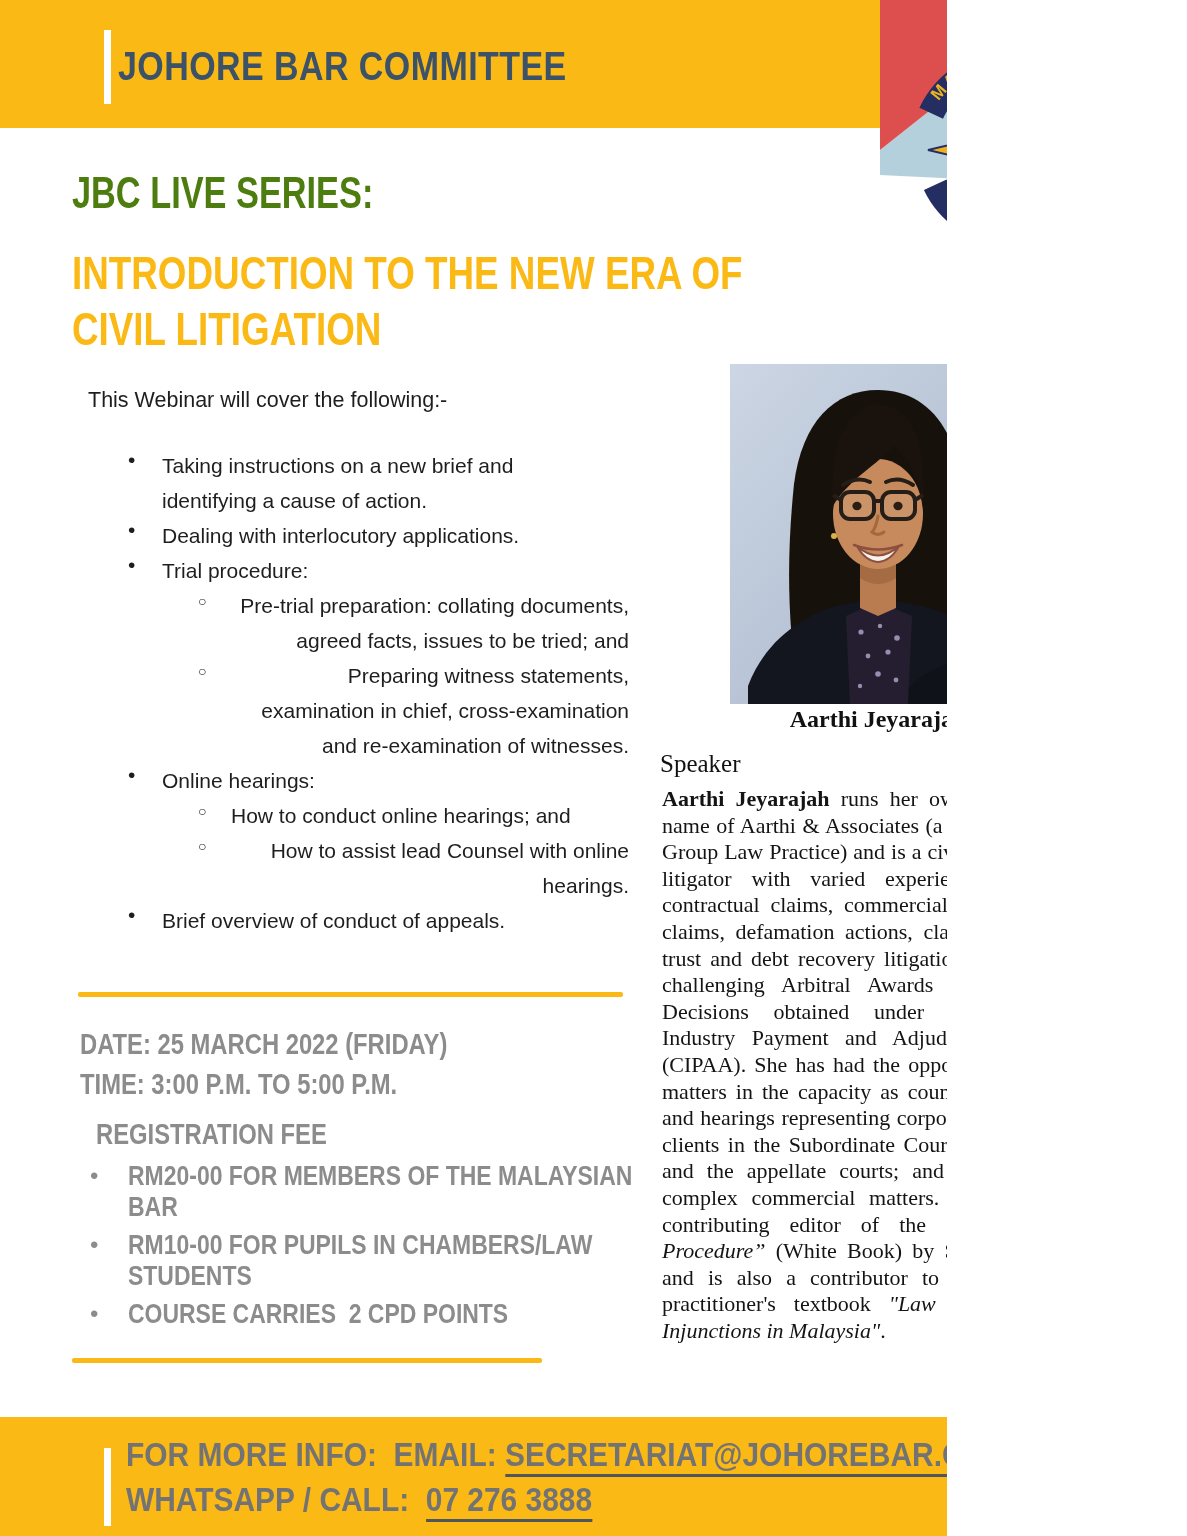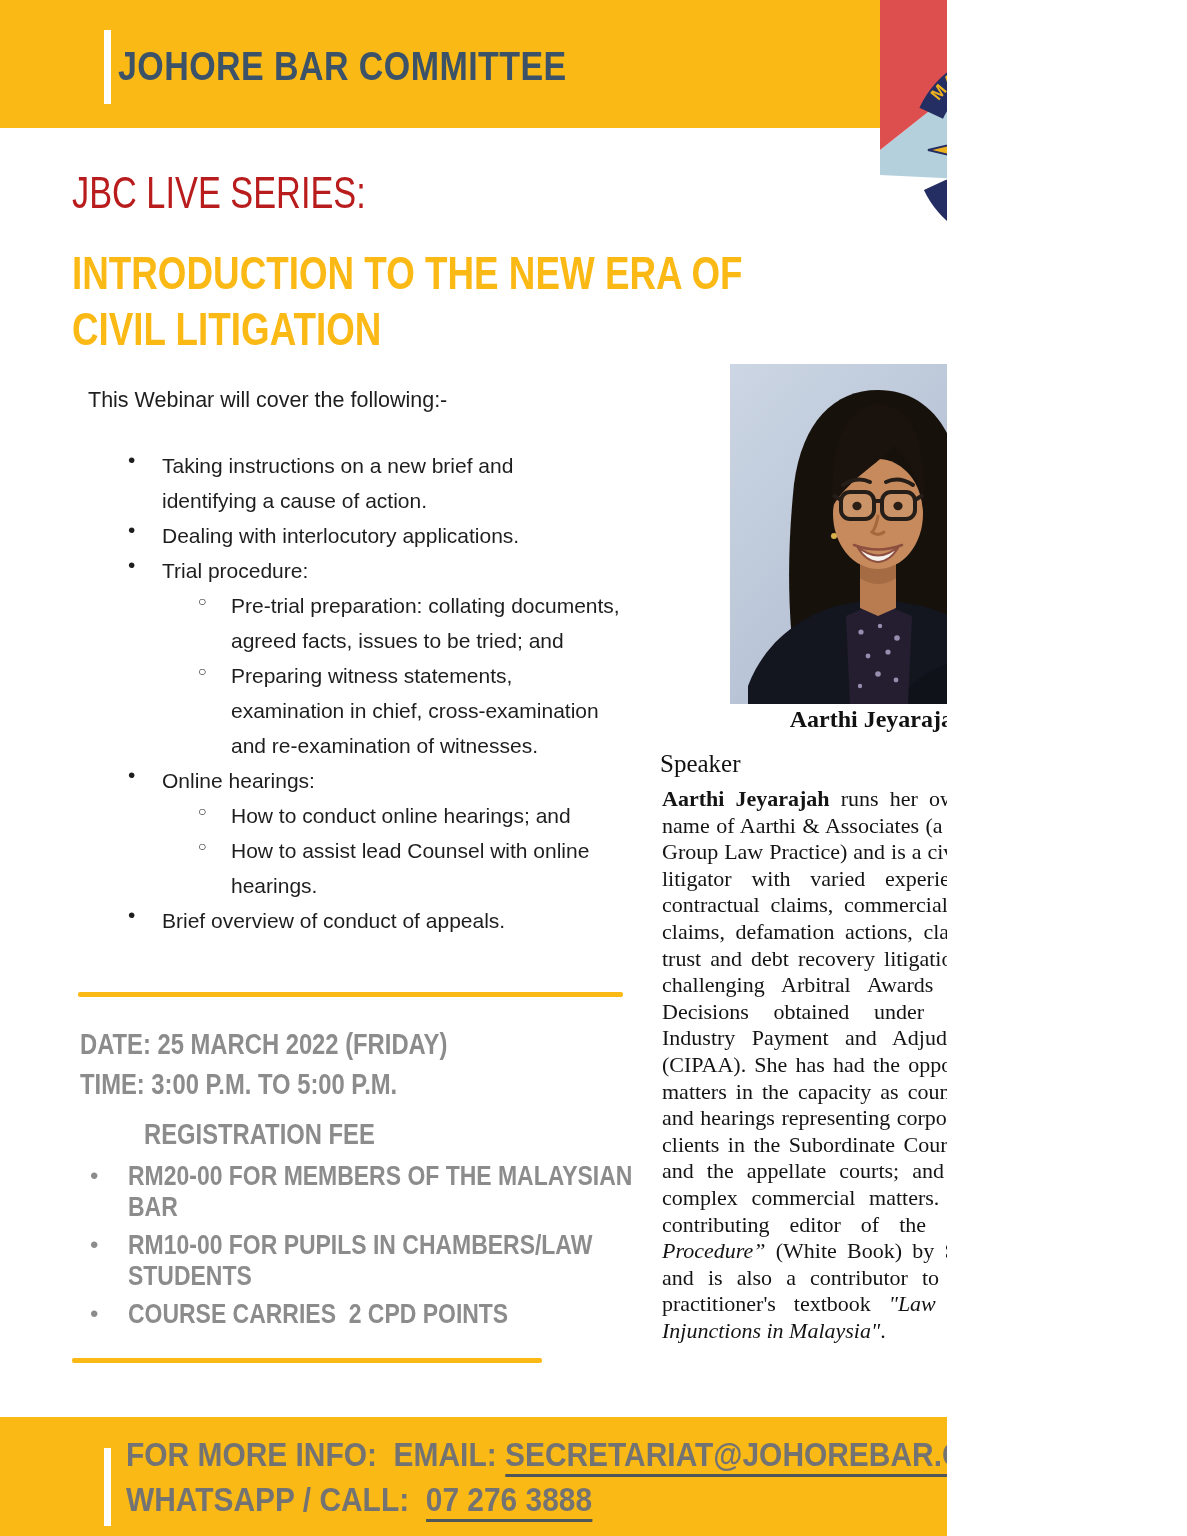--- a/index.html
+++ b/index.html
@@ -14,44 +14,44 @@
   #tick-header{left:104px;top:30px;height:74px;}
   #tick-footer{left:104px;top:1448px;height:78px;}
   .cond{display:inline-block;transform:scaleX(0.82);transform-origin:0 50%;white-space:nowrap;}
   #header-title{
     position:absolute;left:118px;top:44px;font-size:40px;font-weight:bold;
     color:#3B5269;letter-spacing:0.5px;
   }
   #header-title .cond{transform:scaleX(0.85);}
   #logo-block{position:absolute;left:880px;top:0;width:266px;height:260px;}
   
-  #series-title{position:absolute;left:72px;top:168px;font-size:44px;font-weight:normal;color:#b91c1c;}
+  #series-title{position:absolute;left:72px;top:168px;font-size:44px;font-weight:bold;color:#4d7c0f;}
   #series-title .cond{transform:scaleX(0.78);}
   .event-line{position:absolute;left:72px;font-size:46px;font-weight:bold;color:#FBB915;}
   #event-line-1{top:246px;}
   #event-line-2{top:302px;}
   .event-line .cond{transform:scaleX(0.80);}
   
   #webinar-intro{position:absolute;left:88px;top:388px;font-size:21.5px;color:#1e1e1e;}
   #webinar-list{position:absolute;left:128px;top:448px;width:530px;color:#1e1e1e;}
   .wb-item{display:flex;align-items:flex-start;}
   .wb-item.lvl2{margin-left:70px;}
   .wb-marker{flex:0 0 34px;font-size:21px;line-height:24px;}
   .wb-item.lvl2 .wb-marker{flex:0 0 33px;font-size:14px;line-height:24px;padding-top:1px;}
   .wb-text{font-size:21px;line-height:35px;}
   .wb-item.lvl1 .wb-text{max-width:445px;}
-  .wb-item.lvl2 .wb-text{max-width:398px;}
+  .wb-item.lvl2 .wb-text{max-width:398px;text-align:right;}
   
   .rule{position:absolute;height:5px;background:#FBB915;border-radius:2px;}
   #rule-top{left:78px;top:992px;width:545px;}
   #rule-bottom{left:72px;top:1358px;width:470px;}
   
   .gray-cond{color:#8C8C8C;font-weight:bold;}
   #schedule{position:absolute;left:80px;top:1024px;font-size:29px;line-height:40px;}
-  #reg-heading{position:absolute;left:96px;top:1118px;font-size:29px;margin-left:48px;}
+  #reg-heading{position:absolute;left:96px;top:1118px;font-size:29px;}
   #reg-list{position:absolute;left:90px;top:1160px;font-size:28px;}
   .reg-item{display:flex;align-items:flex-start;margin-bottom:7px;}
   .reg-marker{flex:0 0 38px;font-size:24px;line-height:31px;color:#8C8C8C;}
   .reg-lines{line-height:31px;}
   
   #speaker-photo{position:absolute;left:730px;top:364px;width:296px;height:340px;}
   #photo-caption{
     position:absolute;left:730px;top:706px;width:296px;text-align:center;
     font-family:"Liberation Serif",serif;font-weight:bold;font-size:24px;color:#111;
   }

